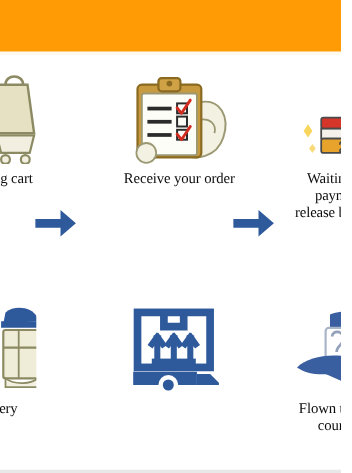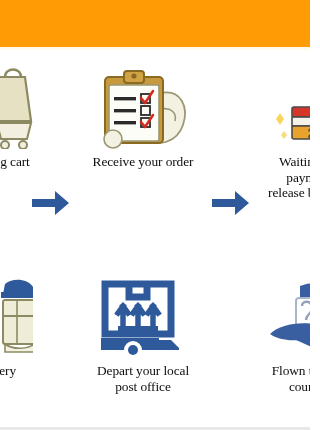--- a/index.html
+++ b/index.html
@@ -68,21 +68,21 @@
     line-height: 15.5px;
     color: #0d0d0d;
     font-weight: 400;
     letter-spacing: -0.1px;
     white-space: pre-line;
     margin-top: 5px;
   }
 
   
   .col-1 { left: -70px; }
-  .col-2 { left: 80px; }
+  .col-2 { left: 100px; }
   .col-3 { left: 246px; }
 
   .col-1 .step-label,
   .col-3 .step-label { text-align: center; }
 
   
   .arrow {
     position: absolute;
     width: 38px;
     height: 30px;
@@ -232,22 +232,20 @@
           <path d="M52 46 L52 30 M52 28 L47 35 M52 28 L57 35" stroke="#2e5a9c" stroke-width="5.5" fill="none" stroke-linecap="square"></path>
 
           <rect x="17" y="48" width="40" height="5" fill="#2e5a9c"></rect>
 
           <path d="M0 60 L58 60 L58 72 L0 72 Z" fill="#2e5a9c"></path>
           <path d="M58 62 L70 62 L78 70 L78 72 L58 72 Z" fill="#2e5a9c"></path>
           <circle cx="32" cy="72" r="9" fill="#ffffff"></circle>
           <circle cx="32" cy="72" r="5" fill="#2e5a9c"></circle>
         </svg>
       </div>
-      <div class="step-label">Depart your local
-post office</div>
     </div>
 
     <div class="step col-3">
       <div class="step-art">
         <svg class="art plane-art" viewBox="0 0 86 80">
 
           <path d="M34 8 C48 2, 70 6, 74 18 L34 22 Z" fill="#3a5fa0"></path>
           <rect x="30" y="20" width="44" height="34" rx="3" fill="#ffffff" stroke="#a9b5c9" stroke-width="2"></rect>
           <path d="M36 28 C36 22, 46 22, 46 30 C46 36, 40 36, 40 42" fill="none" stroke="#93a2ba" stroke-width="2.4"></path>
           <circle cx="40" cy="48" r="2.4" fill="#93a2ba"></circle>

